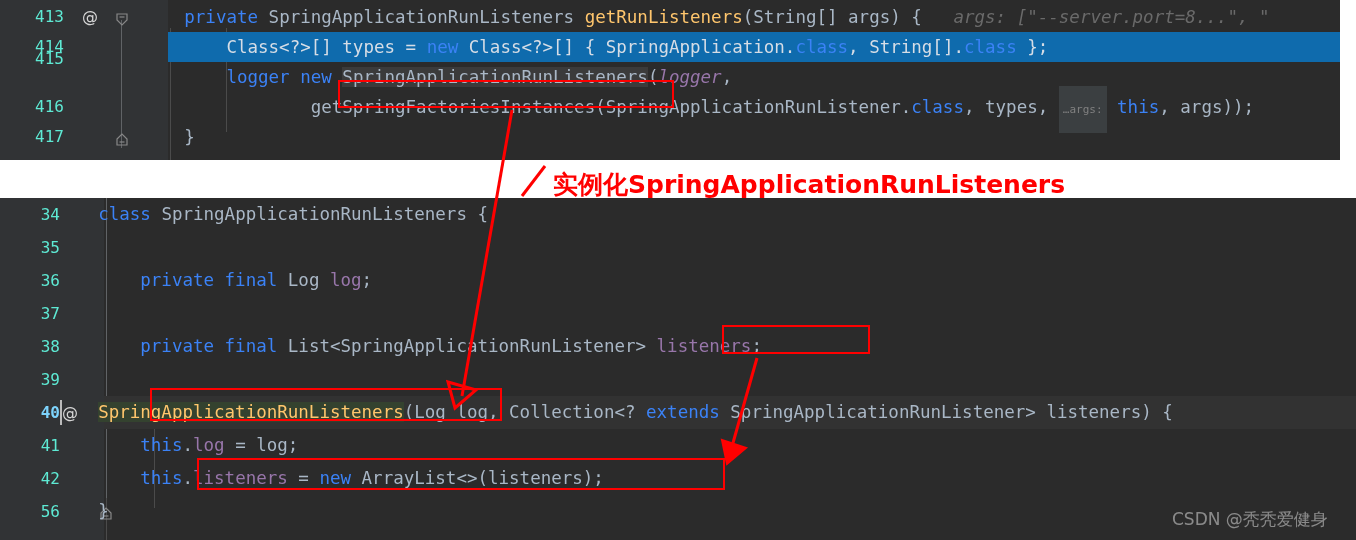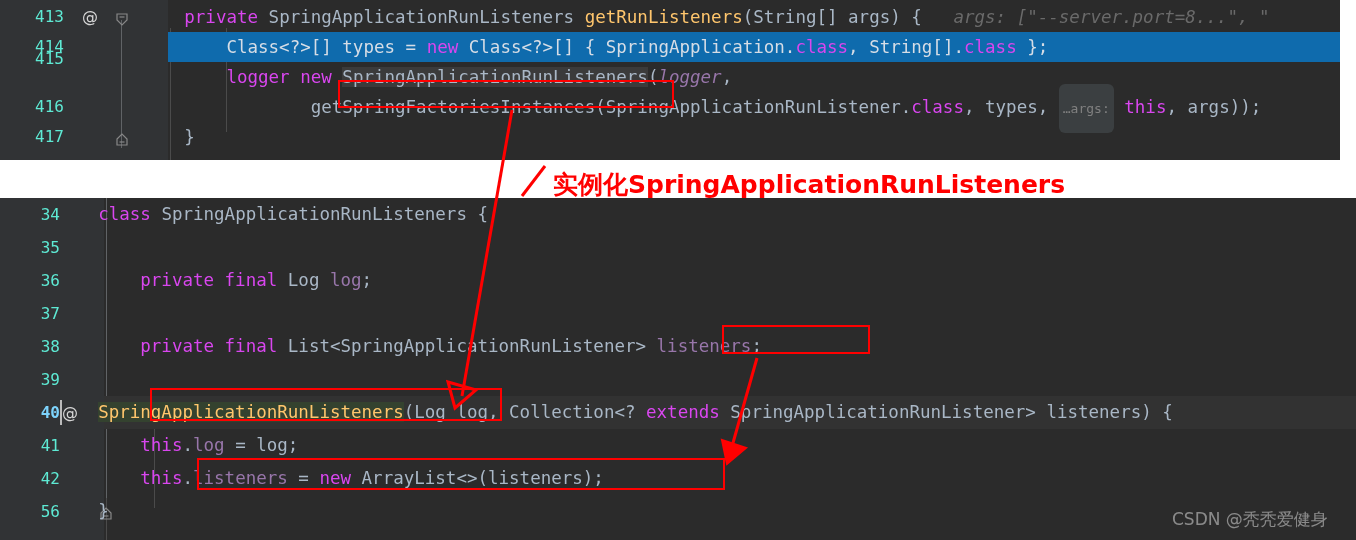--- a/index.html
+++ b/index.html
@@ -43,21 +43,21 @@
     font-family: "DejaVu Sans", sans-serif;
   }
   .code-text {
     position: absolute;
     top: 0;
     white-space: pre;
     color: #a9b7c6;
   }
 
   
-  .kw   { color: #d946ef; }      
+  .kw   { color: #3b82f6; }      
   .mth  { color: #ffc66d; }      
   .fld  { color: #9876aa; }      
   .hint { color: #6a6a6a; font-style: italic; }
   .plain{ color: #a9b7c6; }
 
   
   .sel-band {
     position: absolute;
     background: #0f6bad;
   }
@@ -74,23 +74,23 @@
     background: #3b3b3b;
   }
   .ctor-hl {
     background: #34422f;
   }
 
   
   .chip {
     background: #3b3f41;
     color: #808080;
-    border-radius: 6px;
+    border-radius: 0;
     padding: 17px 4px;
-    font-size: 13px;
+    font-size: 11px;
     font-style: normal;
   }
 
   
   .fold {
     position: absolute;
     width: 11px;
     height: 11px;
   }
   .fold-line {

